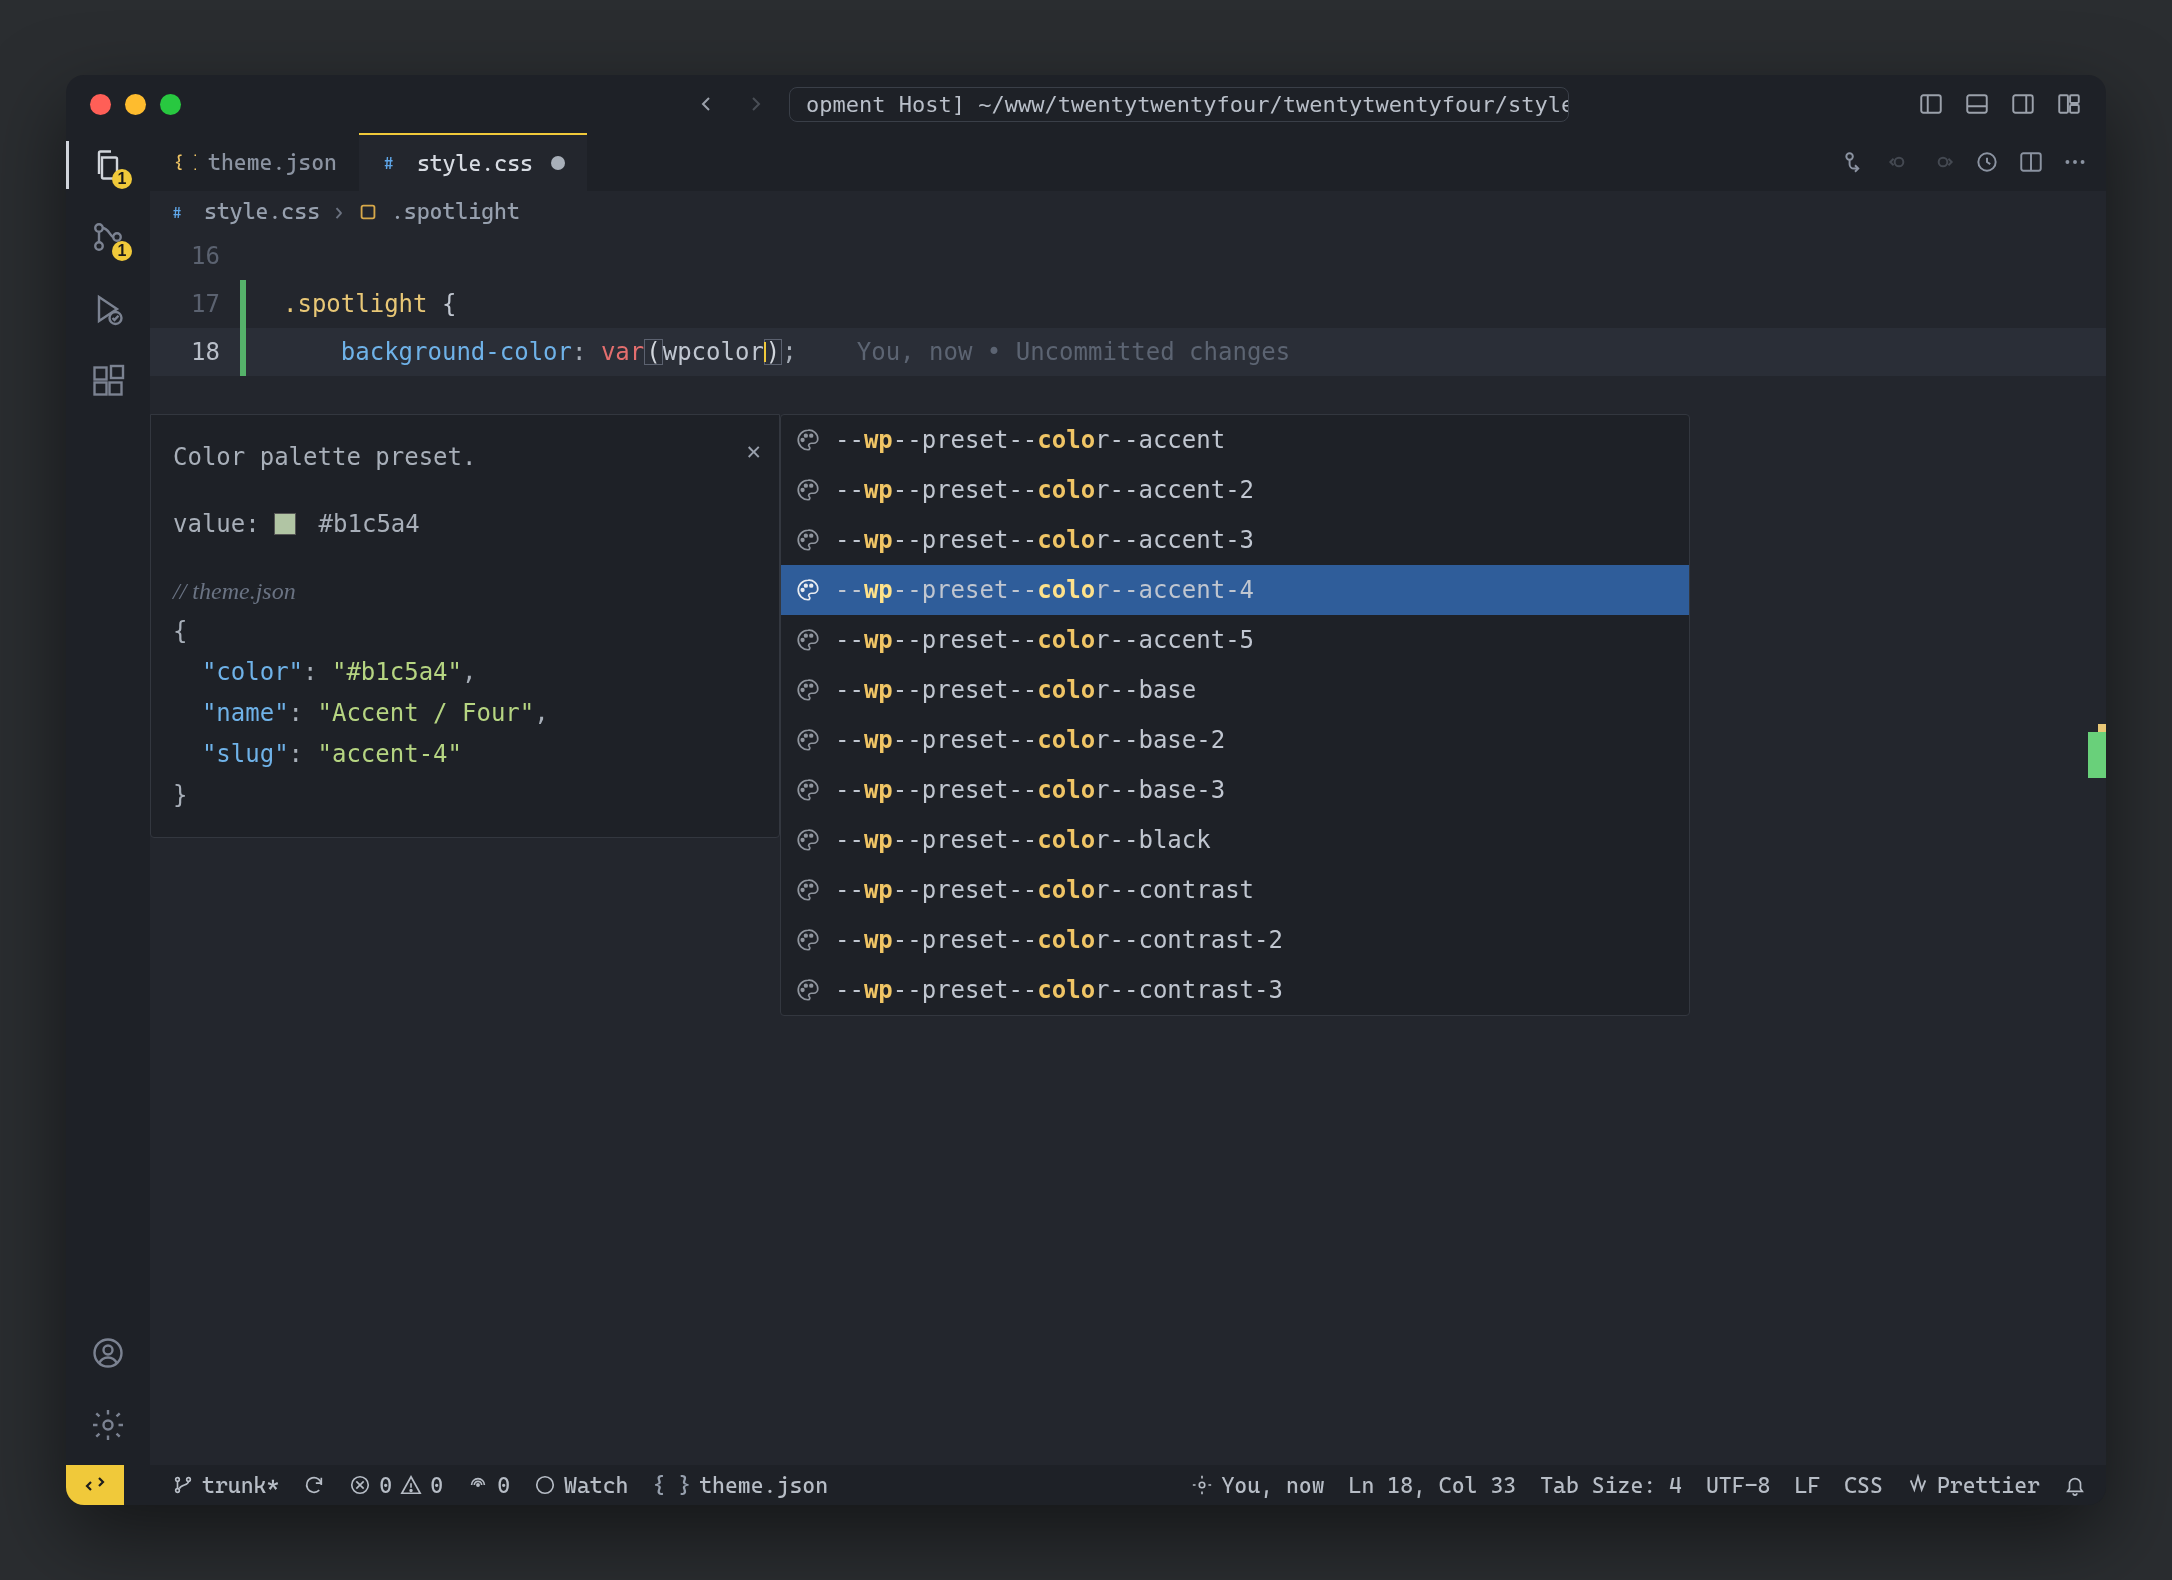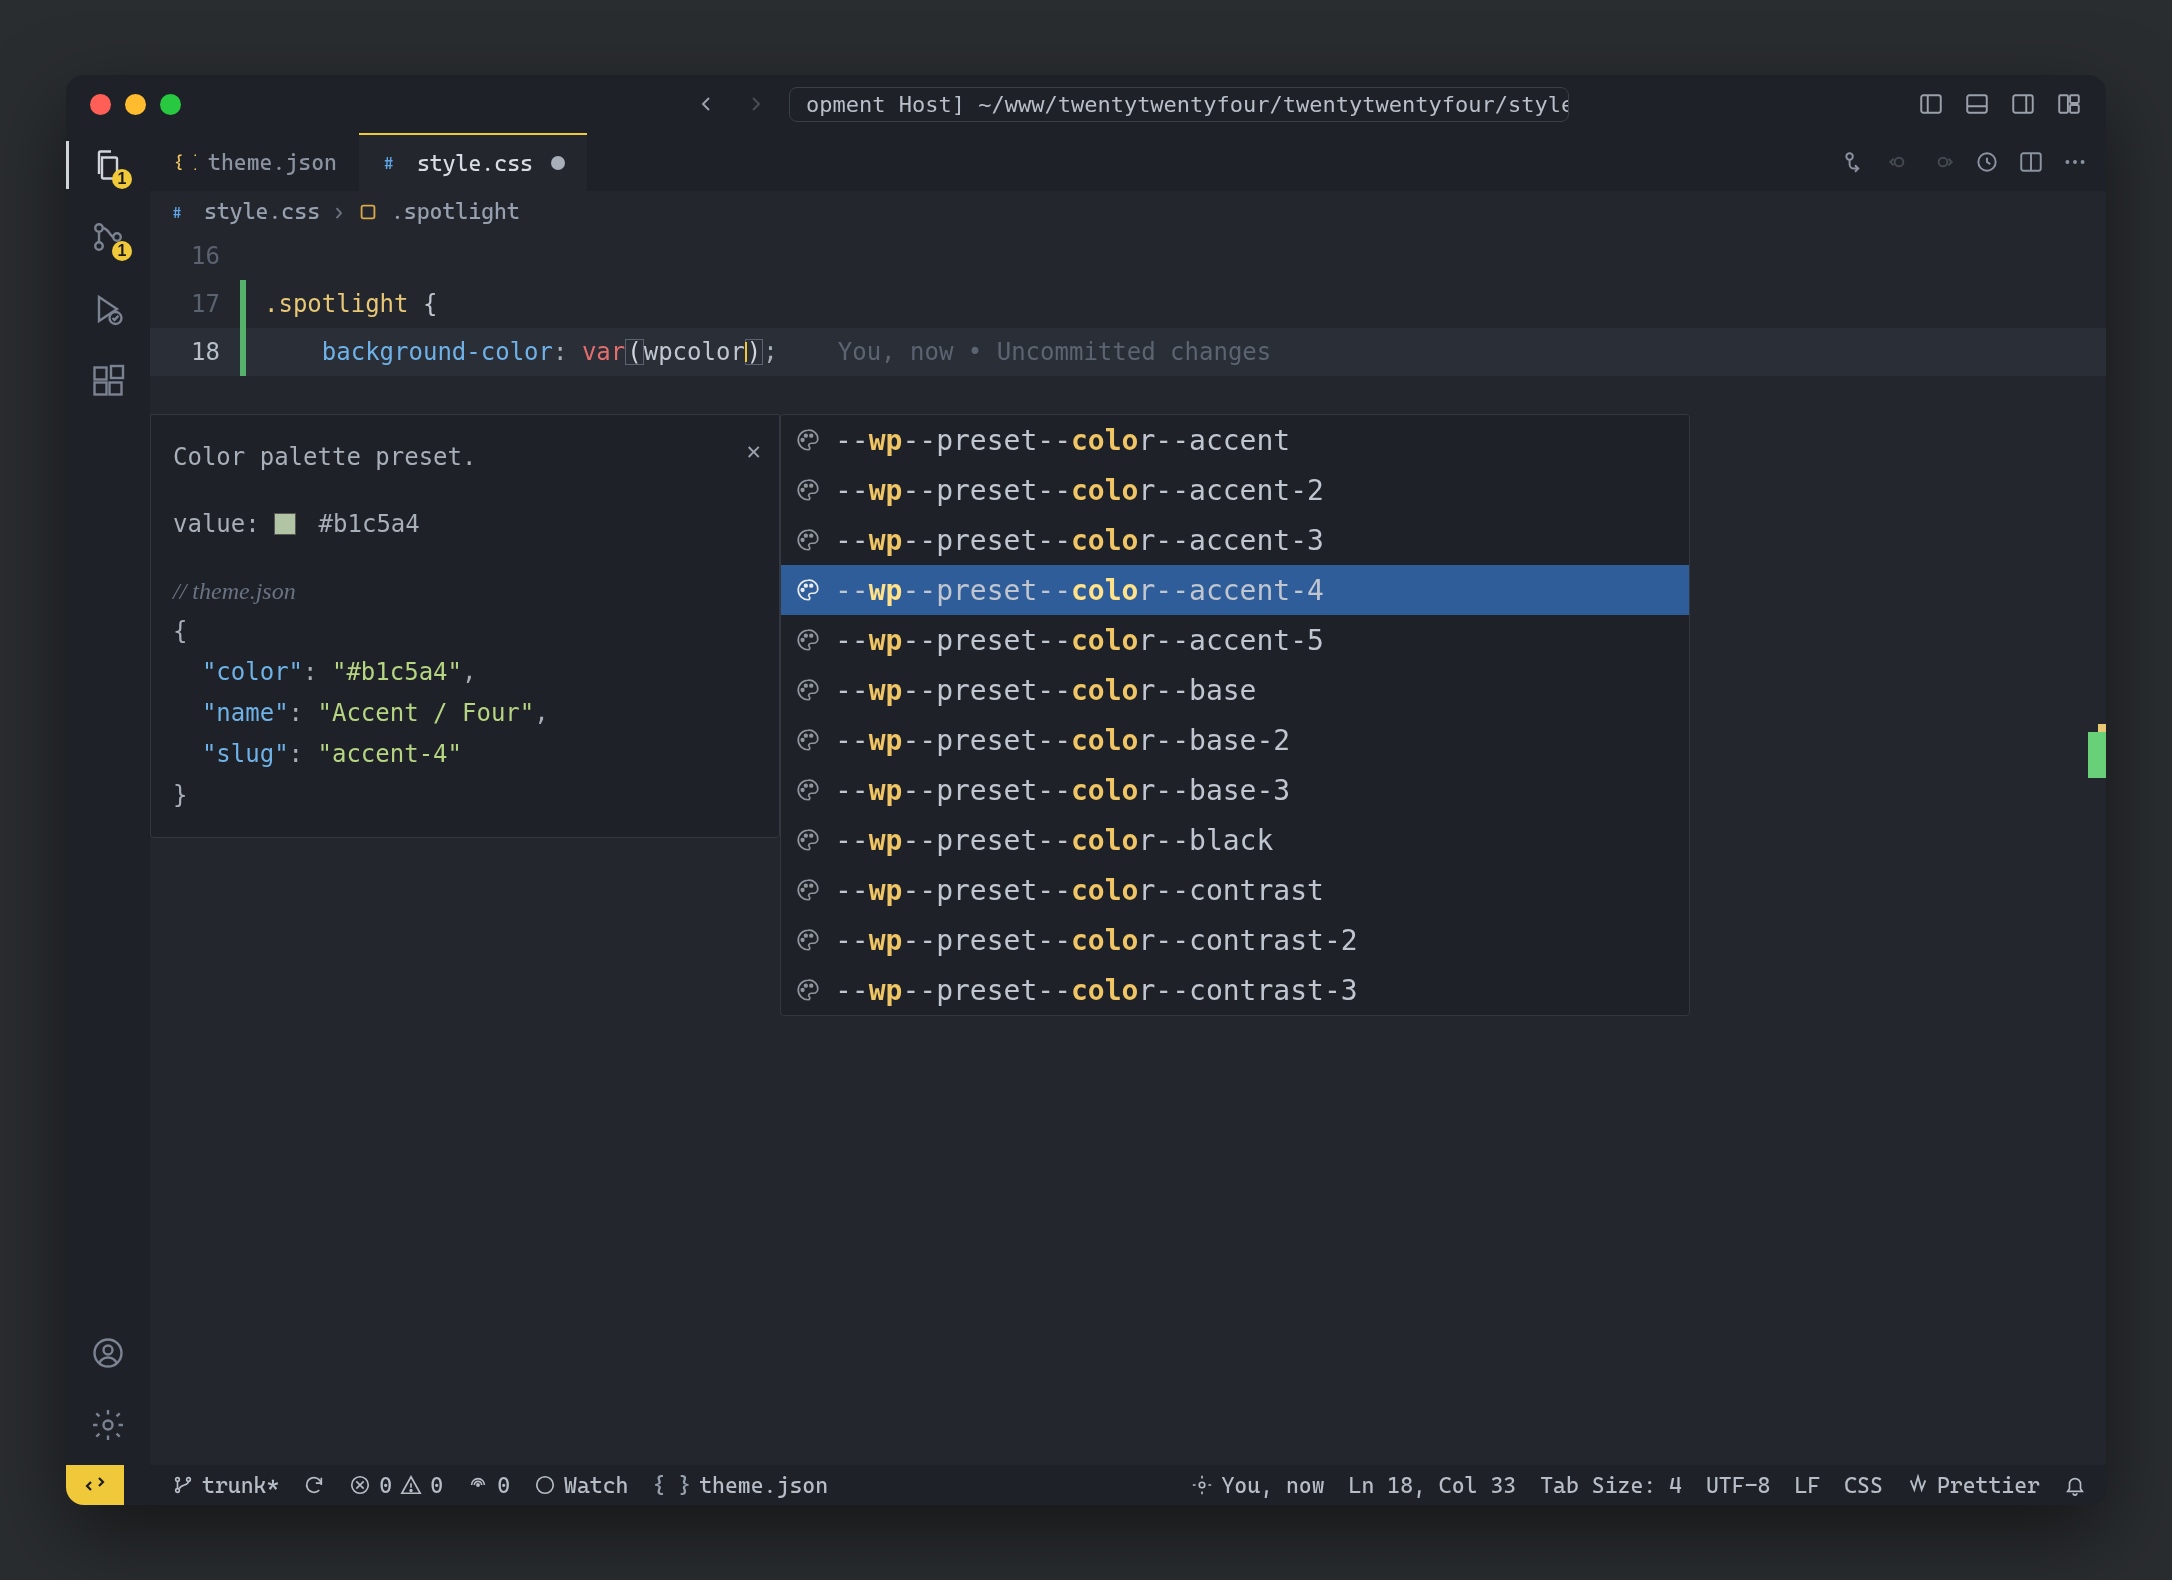--- a/index.html
+++ b/index.html
@@ -76,21 +76,21 @@
 
     .breadcrumb { display:flex; align-items:center; gap:12px; padding:8px 20px; color:#97a0ae; font-size:22px; background:#23262d; }
     .breadcrumb .chev { color:#6b7280; }
 
     .code { flex:1; background:#23262d; position:relative; font-family: ui-monospace, Menlo, monospace; font-size:24px; }
     .lines { position:absolute; left:0; top:0; right:0; }
     .line { display:flex; height:48px; align-items:center; }
     .gutter { width:90px; text-align:right; padding-right:20px; color:#5b6270; }
     .change { width:6px; height:48px; background:#55b26a; }
     .change.none { background:transparent; }
-    .linecontent { padding-left:18px; white-space:pre; color:#a8afb9; }
+    .linecontent { padding-left:37px; white-space:pre; color:#a8afb9; }
 
     .tok-sel { color:#e8c776; }
     .tok-brace { color:#c0c6d0; }
     .tok-prop { color:#6fb2e8; }
     .tok-func { color:#e36e6e;text-align:right; }
     .tok-paren { color:#d1d5db; }
     .tok-arg { color:#c0c6d0; }
     .tok-pun { color:#a8afb9; }
     .cursorwrap { position:relative; }
     .caret { position:absolute; top:4px; bottom:4px; width:2px; background:#f0c93a; }
@@ -108,21 +108,21 @@
     .hover .close { position:absolute; top:16px; right:18px; color:#9aa1ad; font-size:24px; cursor:pointer; }
     .swatch { display:inline-block; width:22px; height:22px; vertical-align:-3px; margin-right:8px; background:#b1c5a4; border:1px solid #555; }
     .hover .code-comment { color:#6a7383; font-style:italic;font-family:Liberation Serif, serif; }
     .hover .jk { color:#6fb2e8; }
     .hover .js { color:#b6d582; }
 
     
     .suggest {
       position:absolute; left:630px; top:182px; width:910px;
       background:#1e2127; border:1px solid #33373f; border-radius:4px;
-      font-family: ui-monospace, Menlo, monospace; font-size:28px;
+      font-family: ui-monospace, Menlo, monospace; font-size:24px;
       overflow:hidden;
     }
     .srow { display:flex; align-items:center; height:50px; padding:0 14px; gap:14px; color:#c0c6d0; cursor:pointer; }
     .srow.sel { background:#2f5d9a; color:#e8ecf1; }
     .sicon { width:26px; height:26px; flex:none; opacity:.7; }
     .srow.sel .sicon { opacity:1; }
     .sg-dash { color:#c0c6d0; }
     .sg-hl { color:#f0c565; font-weight:600; }
     .srow.sel .sg-hl { color:#ffe28a; }
 

